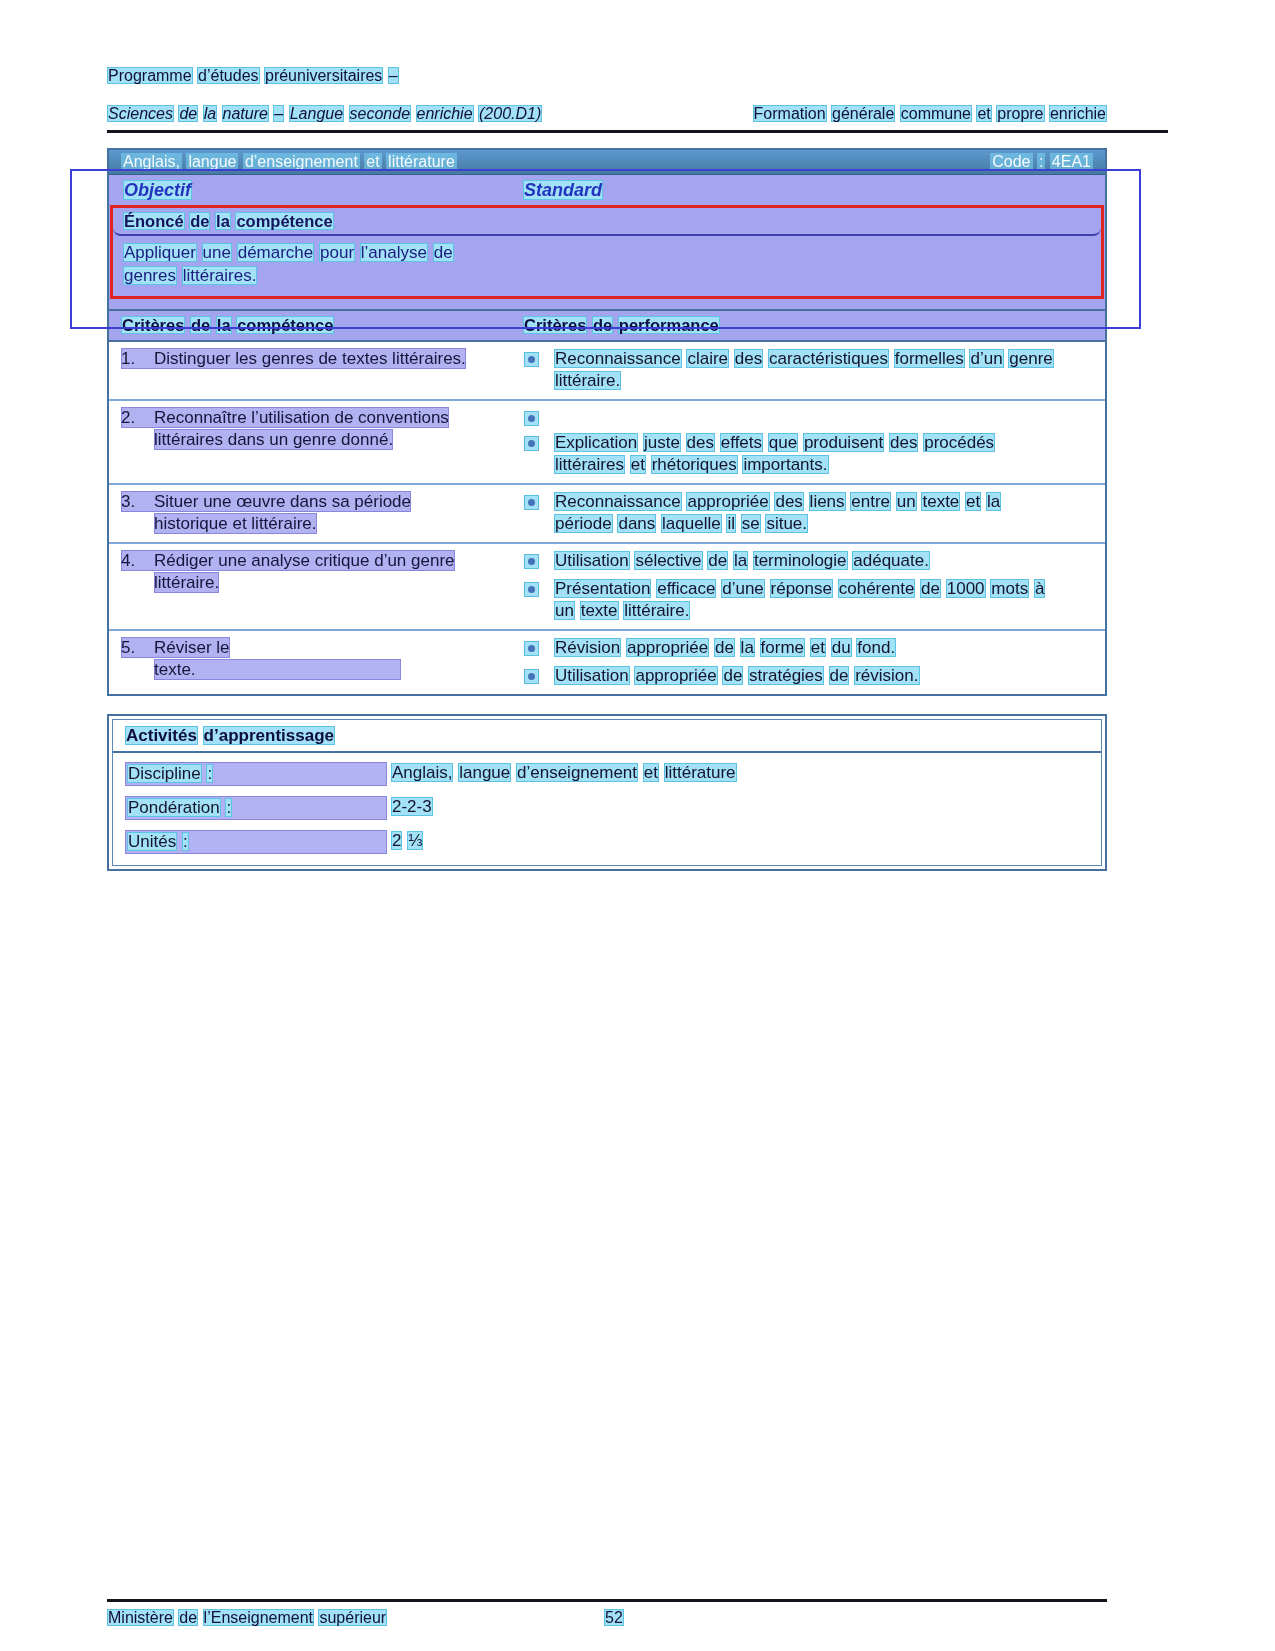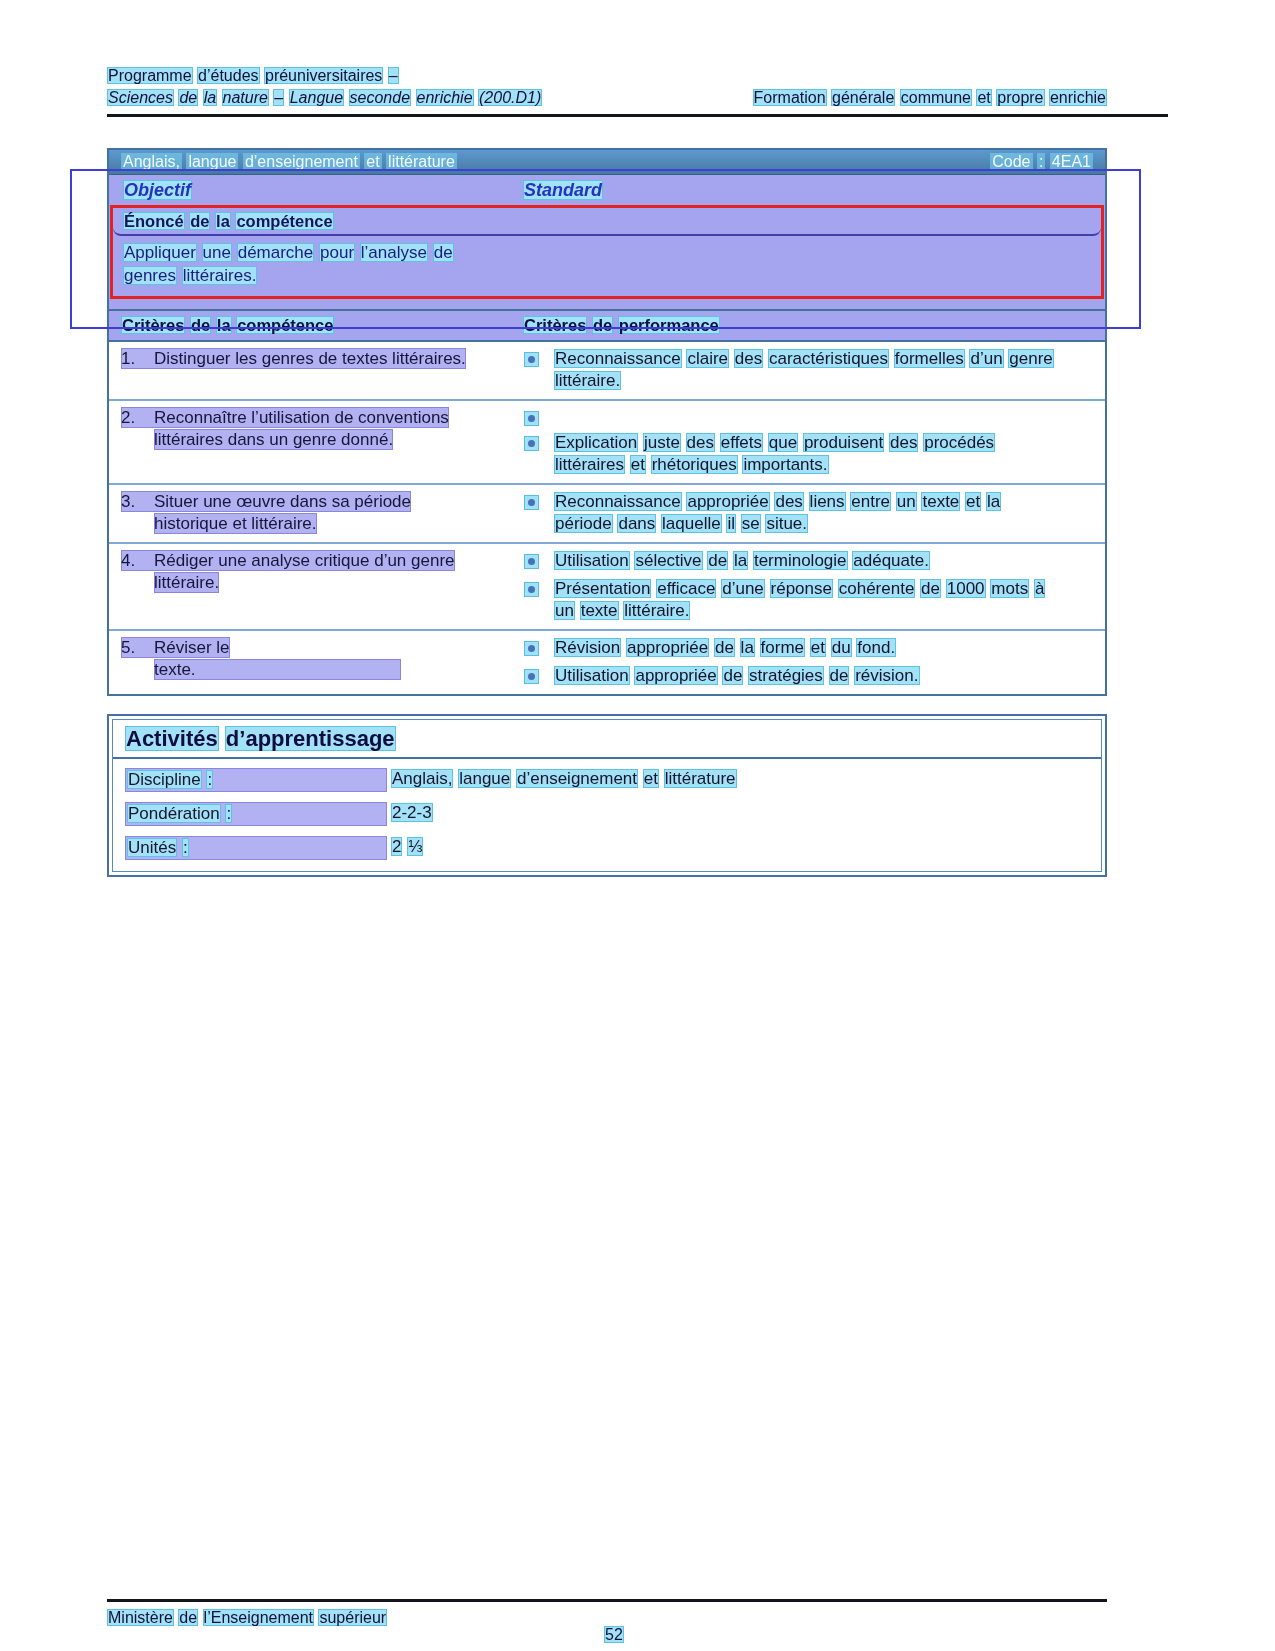--- a/index.html
+++ b/index.html
@@ -9,21 +9,21 @@
 
   
   .w { background:#a2e1f6; box-shadow: inset 0 0 0 1px #5cc3e4; padding: 0 1px; }
   
   .pl { background:#b2b1f2; box-shadow: inset 0 0 0 1px #8886dd; padding:1px 0; }
   .pl.ext { padding-right: 205px; }
 
   
   .doc-header { position:absolute; left:107px; top:66px; width:1061px; font-size:16px; line-height:19px; color:#10103a; }
   .dh-row { width:1000px; display:flex; justify-content:space-between; }
-  .dh-line1 { margin-bottom:3px; }
+  .dh-line1 { margin-bottom:19px; }
   .italic { font-style: italic; }
   .doc-rule { margin-top:7px; height:3px; background:#14141c; }
 
   
   .main-table { position:absolute; left:107px; top:148px; width:1000px; border:2px solid #44719f; background:#fff; }
   .titlebar { height:25px; background:linear-gradient(180deg,#5d99d0,#46799f); border-bottom:1px solid #38618a;
               display:flex; justify-content:space-between; align-items:center; padding:0 12px; color:#f4fbff; font-size:16px; }
   .titlebar .w { background:rgba(125,214,243,.55); box-shadow:none; padding:0 2px; }
 
   .purple-zone { background:#a5a4ee; }
@@ -52,32 +52,32 @@
   .crit { display:flex; margin-bottom:6px; }
   .crit:last-child { margin-bottom:0; }
   .bullet { flex:0 0 auto; width:15px; height:15px; margin:4px 15px 0 7px; background:#a2e1f6;
             box-shadow: inset 0 0 0 1px #58bfe2; display:flex; align-items:center; justify-content:center; }
   .dot { width:7px; height:7px; border-radius:50%; background:#4573b9; }
   .crit-text { width:500px; line-height:22px; color:#14142e; }
 
   
   .activities { position:absolute; left:107px; top:714px; width:1000px; border:2px solid #44719f; padding:3px; background:#fff; }
   .act-inner { border:1px solid #5a88b8; }
-  .act-head { padding:6px 12px 5px; border-bottom:2px solid #44719f; font-weight:bold; font-size:22px; color:#0e0e3e; }
+  .act-head { padding:6px 12px 5px; border-bottom:2px solid #44719f; font-weight:bold; font-size:17px; color:#0e0e3e; }
   .act-body { padding:9px 12px 10px; font-size:17px; }
   .act-row { display:flex; margin-bottom:10px; line-height:22px; }
   .act-row:last-child { margin-bottom:1px; }
   .act-label { flex:0 0 auto; width:262px; background:#b2b1f2; box-shadow: inset 0 0 0 1px #8886dd; padding:1px 2px; }
   .act-value { padding-left:4px; color:#14142e; }
 
   
   .doc-footer { position:absolute; left:107px; top:1599px; width:1000px; font-size:16px; color:#10103a; }
   .footer-rule { height:3px; background:#14141c; }
   .footer-row { position:relative; margin-top:7px; }
-  .page-num { position:absolute; left:497px; top:17px; }
+  .page-num { position:absolute; left:497px; top:0; }
 
   
   .overlay-blue { position:absolute; left:70px; top:169px; width:1071px; height:160px;
                   border:2px solid #3d3dd8; pointer-events:none; }
 </style>
 </head>
 <body>
 
 <div class="page">
 

